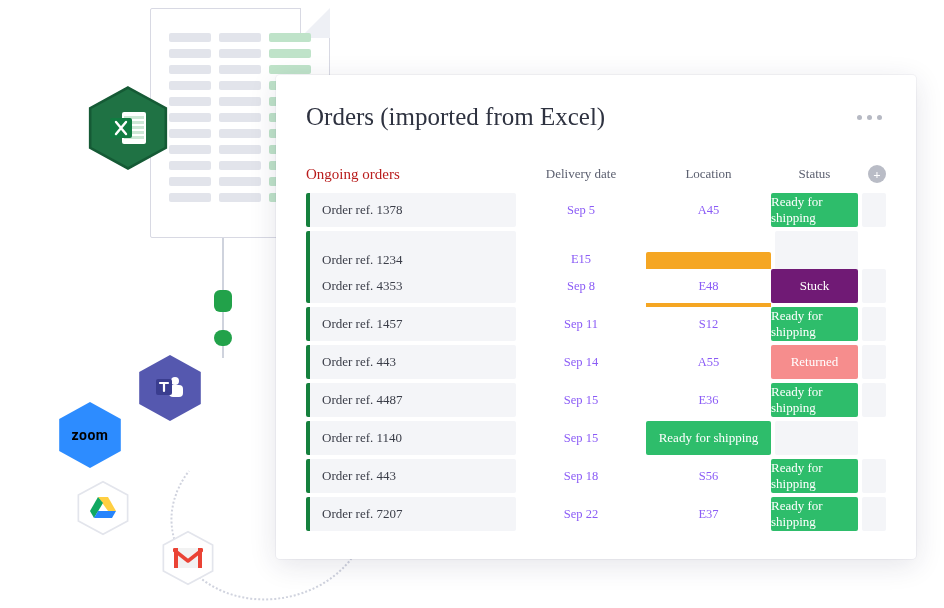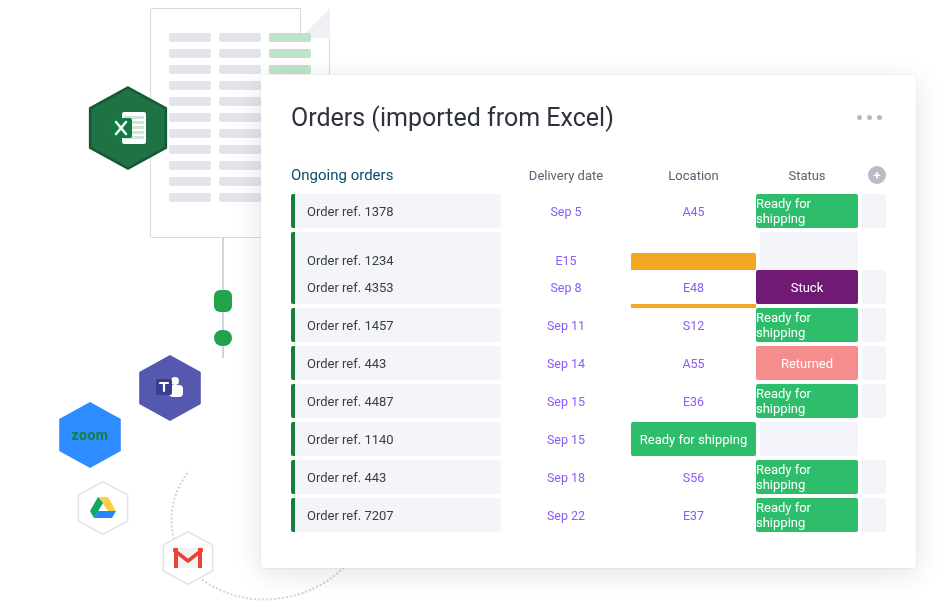--- a/index.html
+++ b/index.html
@@ -82,45 +82,46 @@
 
   
   .hex {
     position:absolute;
     width: 70px; height: 70px;
     display:flex; align-items:center; justify-content:center;
   }
   .hex svg.hexshape { position:absolute; inset:0; }
   .hex .inner {
     position:relative;
-    color:#15803d;
+    color:#000000;
     font-weight:600;
     font-size:13px;
     display:flex;
     align-items:center;
     justify-content:center;
     width:100%; height:100%;
   }
   .hex.sm { width:56px; height:56px; }
   .hex-excel { top: 85px; left: 85px; width:86px; height:86px; }
   .hex-teams { top: 353px; left: 135px; }
   .hex-zoom  { top: 400px; left: 55px; }
   .hex-drive { top: 480px; left: 75px; }
   .hex-gmail { top: 530px; left: 160px; }
 
   
   .card {
     position:absolute;
     top: 75px;
-    left: 261px;
+    left: 276px;
     right: 28px;
     background:#ffffff;
     border-radius:4px;
     box-shadow: 0 6px 28px rgba(30,35,70,0.12), 0 0 0 1px rgba(30,35,70,0.04);
-    padding: 28px 30px 32px 30px;
+    padding: 28px 30px 24px 30px;
+    font-family: Liberation Serif, serif;
   }
   .card-head {
     display:flex; align-items:center; justify-content:space-between;
     margin-bottom: 34px;
   }
   .card-title {
     font-size: 25px;
     font-weight: 400;
     color:#2e3240;
   }
@@ -129,21 +130,21 @@
 
   .grid-head {
     display:grid;
     grid-template-columns: 210px 130px 125px 1fr 28px;
     align-items:center;
     font-size:13px;
     color:#5c6070;
     margin-bottom:10px;
   }
   .grid-head .section {
-    color:#0c4a6e;
+    color:#b91c1c;
     font-size:15px;
     font-weight:400;
   }
   .grid-head .c { text-align:center; }
   .add {
     width:18px; height:18px; border-radius:50%;
     background:#b9bcc6; color:#fff;
     display:flex; align-items:center; justify-content:center;
     font-size:13px; line-height:1; font-weight:700;
     margin-left:auto; cursor:pointer;

